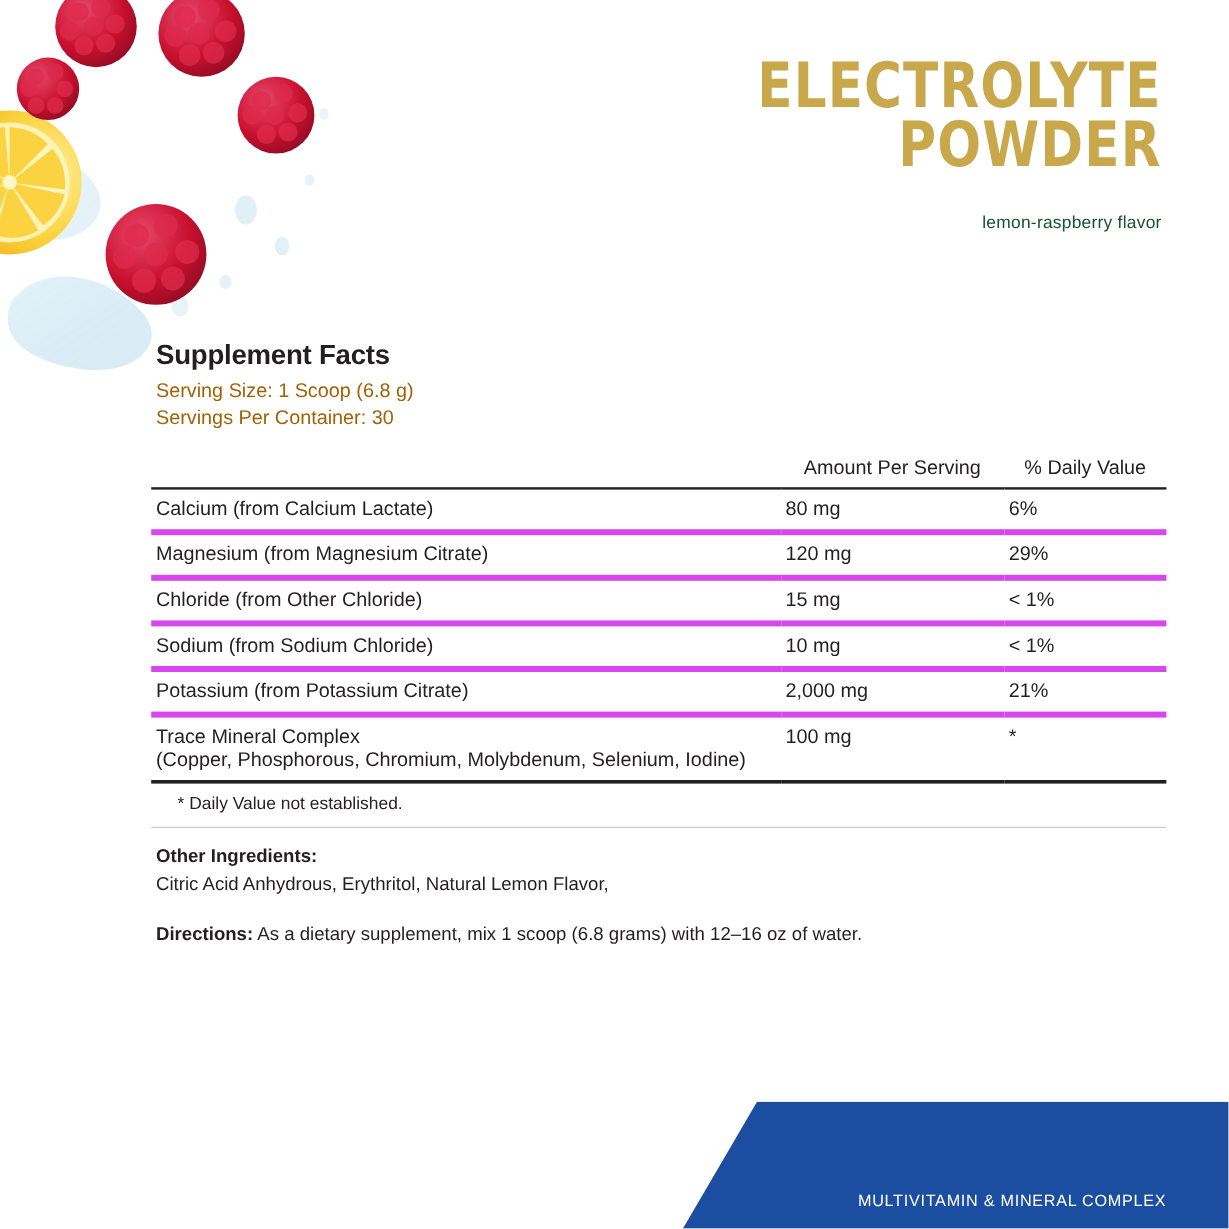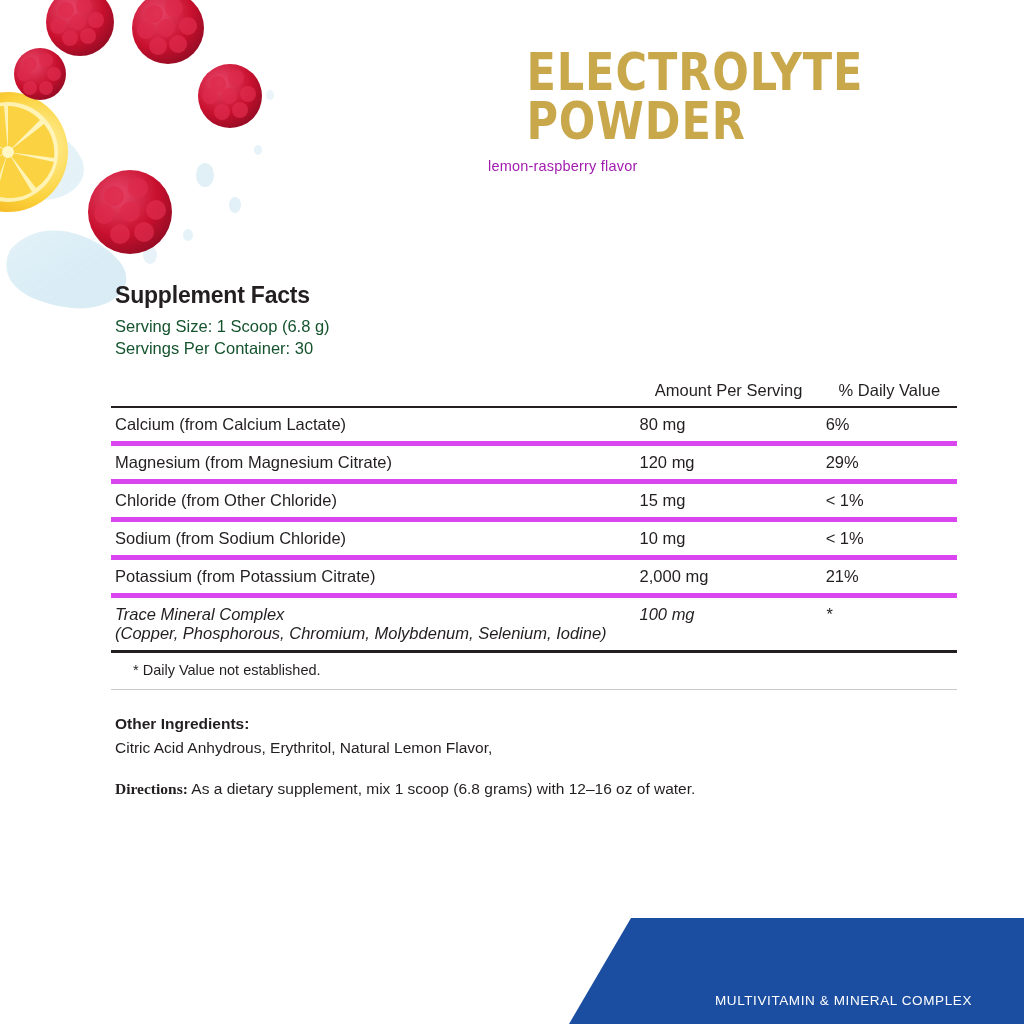--- a/index.html
+++ b/index.html
@@ -20,105 +20,105 @@
     width: 300px; height: 330px;
     pointer-events: none;
   }
 
   
   .header {
     position: absolute;
     right: 56px;
     top: 48px;
     width: 480px;
-    text-align: left;
+    text-align: right;
   }
   .brand-title {
     font-family: "DejaVu Sans Condensed", "Liberation Sans Narrow", "Liberation Sans", sans-serif;
     font-weight: 700;
     font-size: 52px;
     line-height: 0.94;
     letter-spacing: 1px;
     color: #c9a84c;
     text-transform: uppercase;
     transform: scaleX(0.92);
     transform-origin: right center;
   }
   .brand-sub {
-    margin-top: 12px;
+    margin-top: 32px;
     font-size: 14.5px;
-    color: #a21caf;
+    color: #14532d;
     letter-spacing: 0.2px;
   }
 
   
   .panel {
     position: absolute;
-    left: 111px;
+    left: 126px;
     top: 282px;
     width: 846px;
   }
   .sf-title {
     font-size: 23px;
     font-weight: 700;
     letter-spacing: -0.2px;
     margin: 0 0 6px 0;
     padding-left: 4px;
   }
   .sf-serving {
     font-size: 16.5px;
     line-height: 1.35;
     padding-left: 4px;
-    color: #14532d;
+    color: #a16207;
   }
 
   table.facts {
     width: 100%;
     border-collapse: collapse;
     margin-top: 14px;
     font-size: 16.5px;
   }
   table.facts th, table.facts td {
     padding: 7px 4px 7px 4px;
     text-align: left;
     font-weight: 400;
     vertical-align: top;
   }
   table.facts thead th {
     border-bottom: 2px solid #231f20;
     padding-bottom: 6px;
   }
   table.facts thead th.c2, table.facts thead th.c3 { text-align: center; }
   table.facts tbody tr { border-bottom: 5px solid #d946ef; }
-  table.facts tbody tr.last { border-bottom: 3px solid #231f20; font-style: italic; }
+  table.facts tbody tr.last { border-bottom: 3px solid #231f20; }
   table.facts td.c2, table.facts td.c3 { white-space: nowrap; }
   table.facts td.c1 { width: 62%; }
   table.facts td.c2 { width: 22%; }
   table.facts td.c3 { width: 16%; }
   .sub-line { display: block; }
 
   .footnote {
     font-size: 14.5px;
     padding: 9px 4px 11px 22px;
     border-bottom: 1px solid #c9c9c9;
   }
 
   .other {
-    margin-top: 22px;
+    margin-top: 12px;
     padding-left: 4px;
     font-size: 15.5px;
     line-height: 1.55;
   }
   .other .hdr { font-weight: 700; }
   .directions {
     margin-top: 20px;
     padding-left: 4px;
     font-size: 15.5px;
   }
-  .directions .hdr { font-weight: 700; font-family: Liberation Serif, serif; }
+  .directions .hdr { font-weight: 700; }
 
   
   .banner {
     position: absolute;
     left: 0; bottom: 0;
     width: 1024px; height: 106px;
   }
   .banner-shape {
     position: absolute;
     right: 0; bottom: 0;

